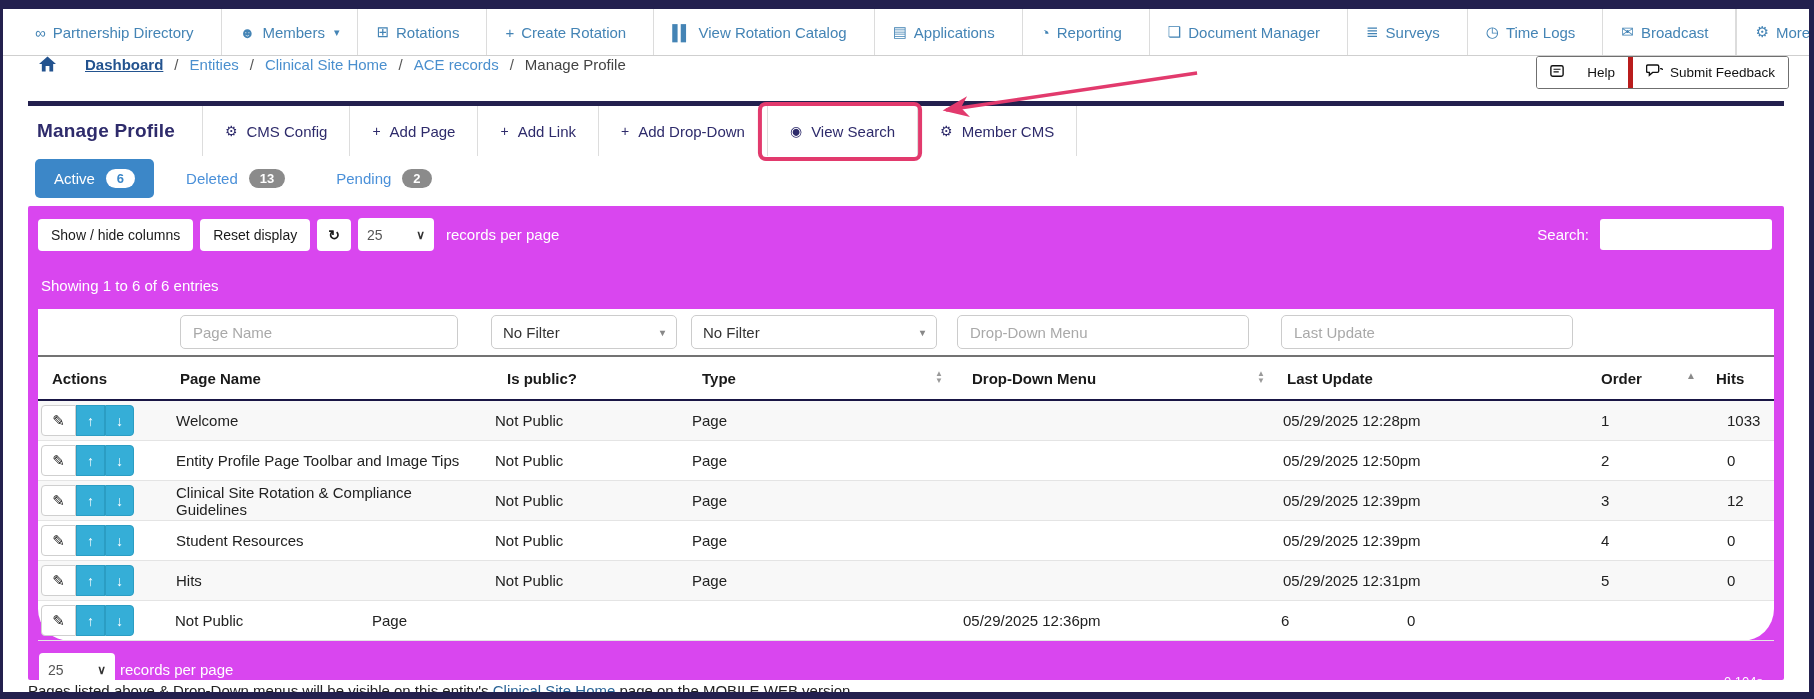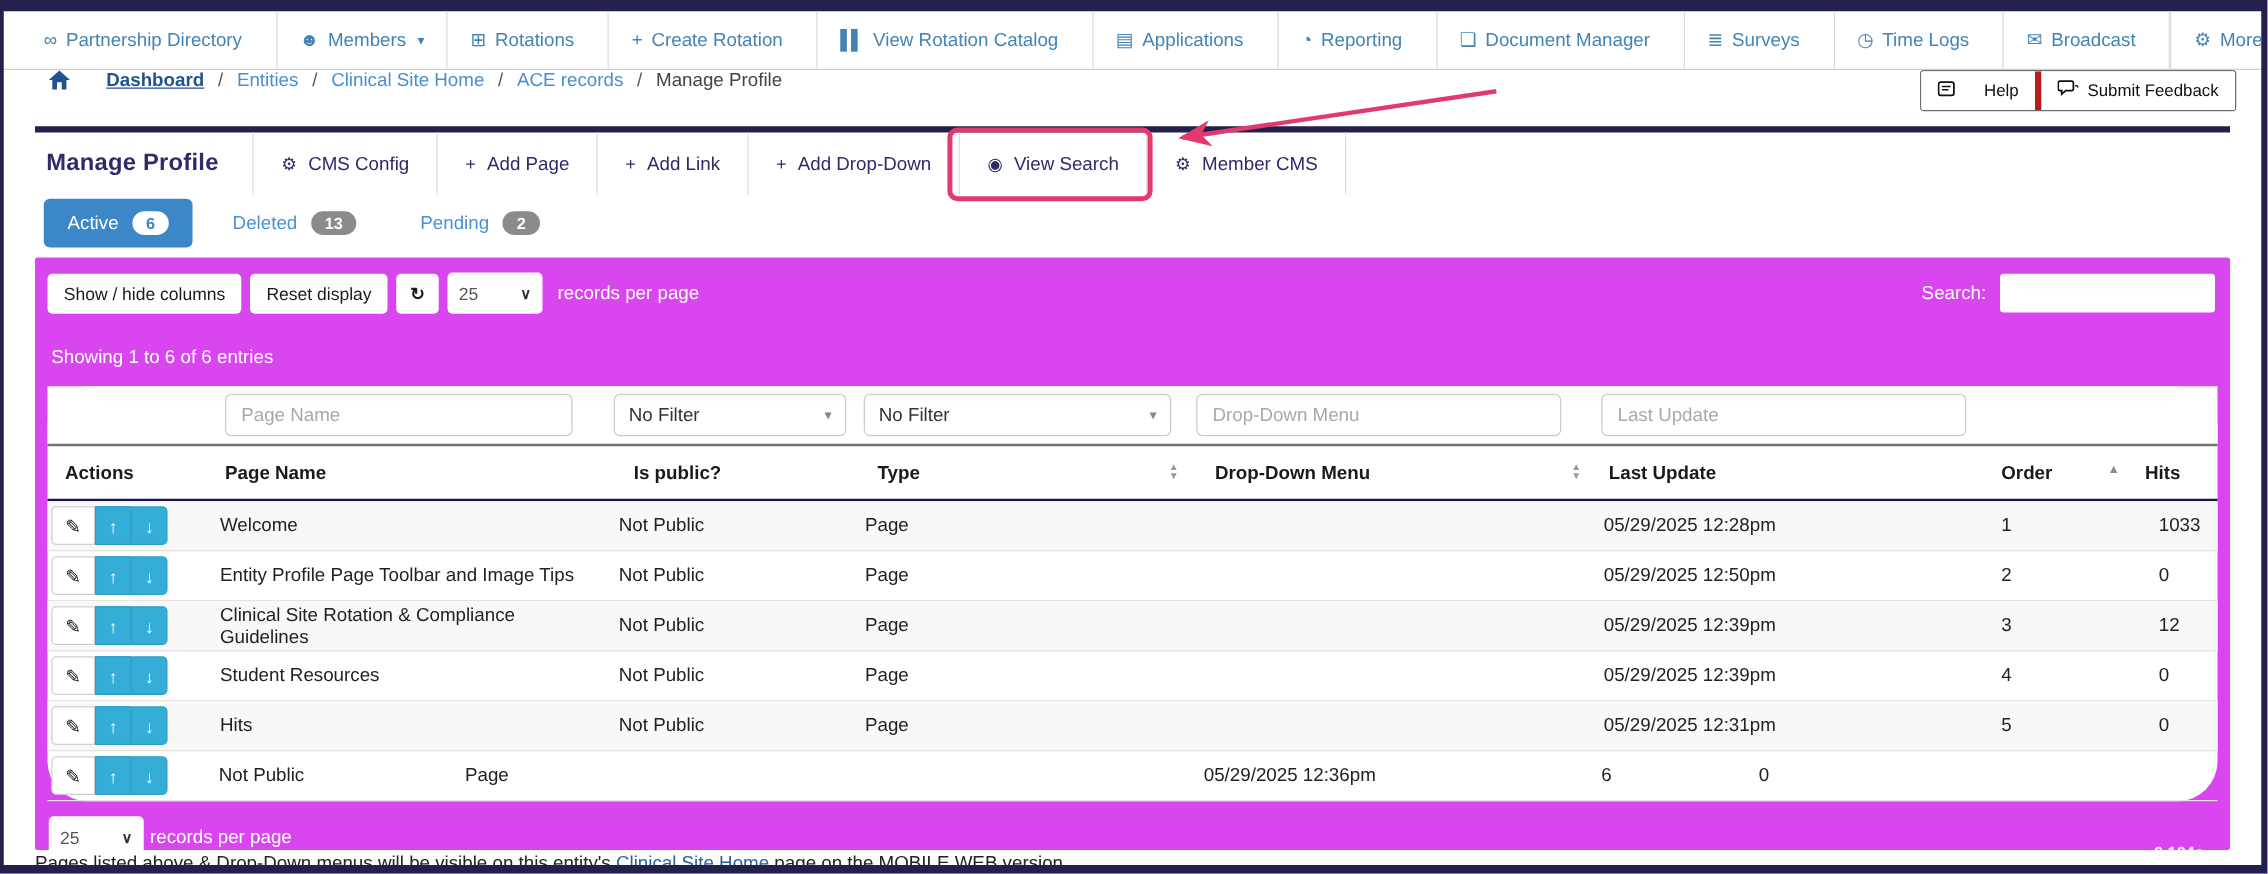--- a/index.html
+++ b/index.html
@@ -110,21 +110,21 @@
   .trow .col-hits { padding-left: 21px; }
 
   .btn-group { display: flex; margin-left: 3px; }
   .btn-edit { width: 35px; height: 31px; background: #fff; border: 1px solid #cfcfcf; border-radius: 4px 0 0 4px;
               font-size: 15px; color: #111; cursor: pointer; }
   .btn-move { width: 29px; height: 31px; background: #35aed7; border: 1px solid #2b9dc3; color: #fff;
               font-size: 14px; cursor: pointer; }
   .btn-move.down { border-radius: 0 4px 4px 0; }
 
   .tfoot { display: flex; align-items: center; padding: 9px 3px 0 1px; }
-  .timing { margin-left: auto; color: #fff; font-weight: bold; font-size: 13px; padding-right: 8px; margin-top: 24px; }
+  .timing { margin-left: auto; color: #fff; font-weight: normal; font-size: 13px; padding-right: 8px; margin-top: 24px; }
 
   
   .footnote { margin: 2px 25px 0; height: 16px; overflow: hidden; font-size: 15px; color: #222; }
   .footnote .fn-link { text-decoration: underline; color: #2a6496; }
 
   
   #annot { position: absolute; left: 0; top: 0; width: 100%; height: 100%; pointer-events: none; z-index: 40; }
 </style>
 </head>
 <body>

